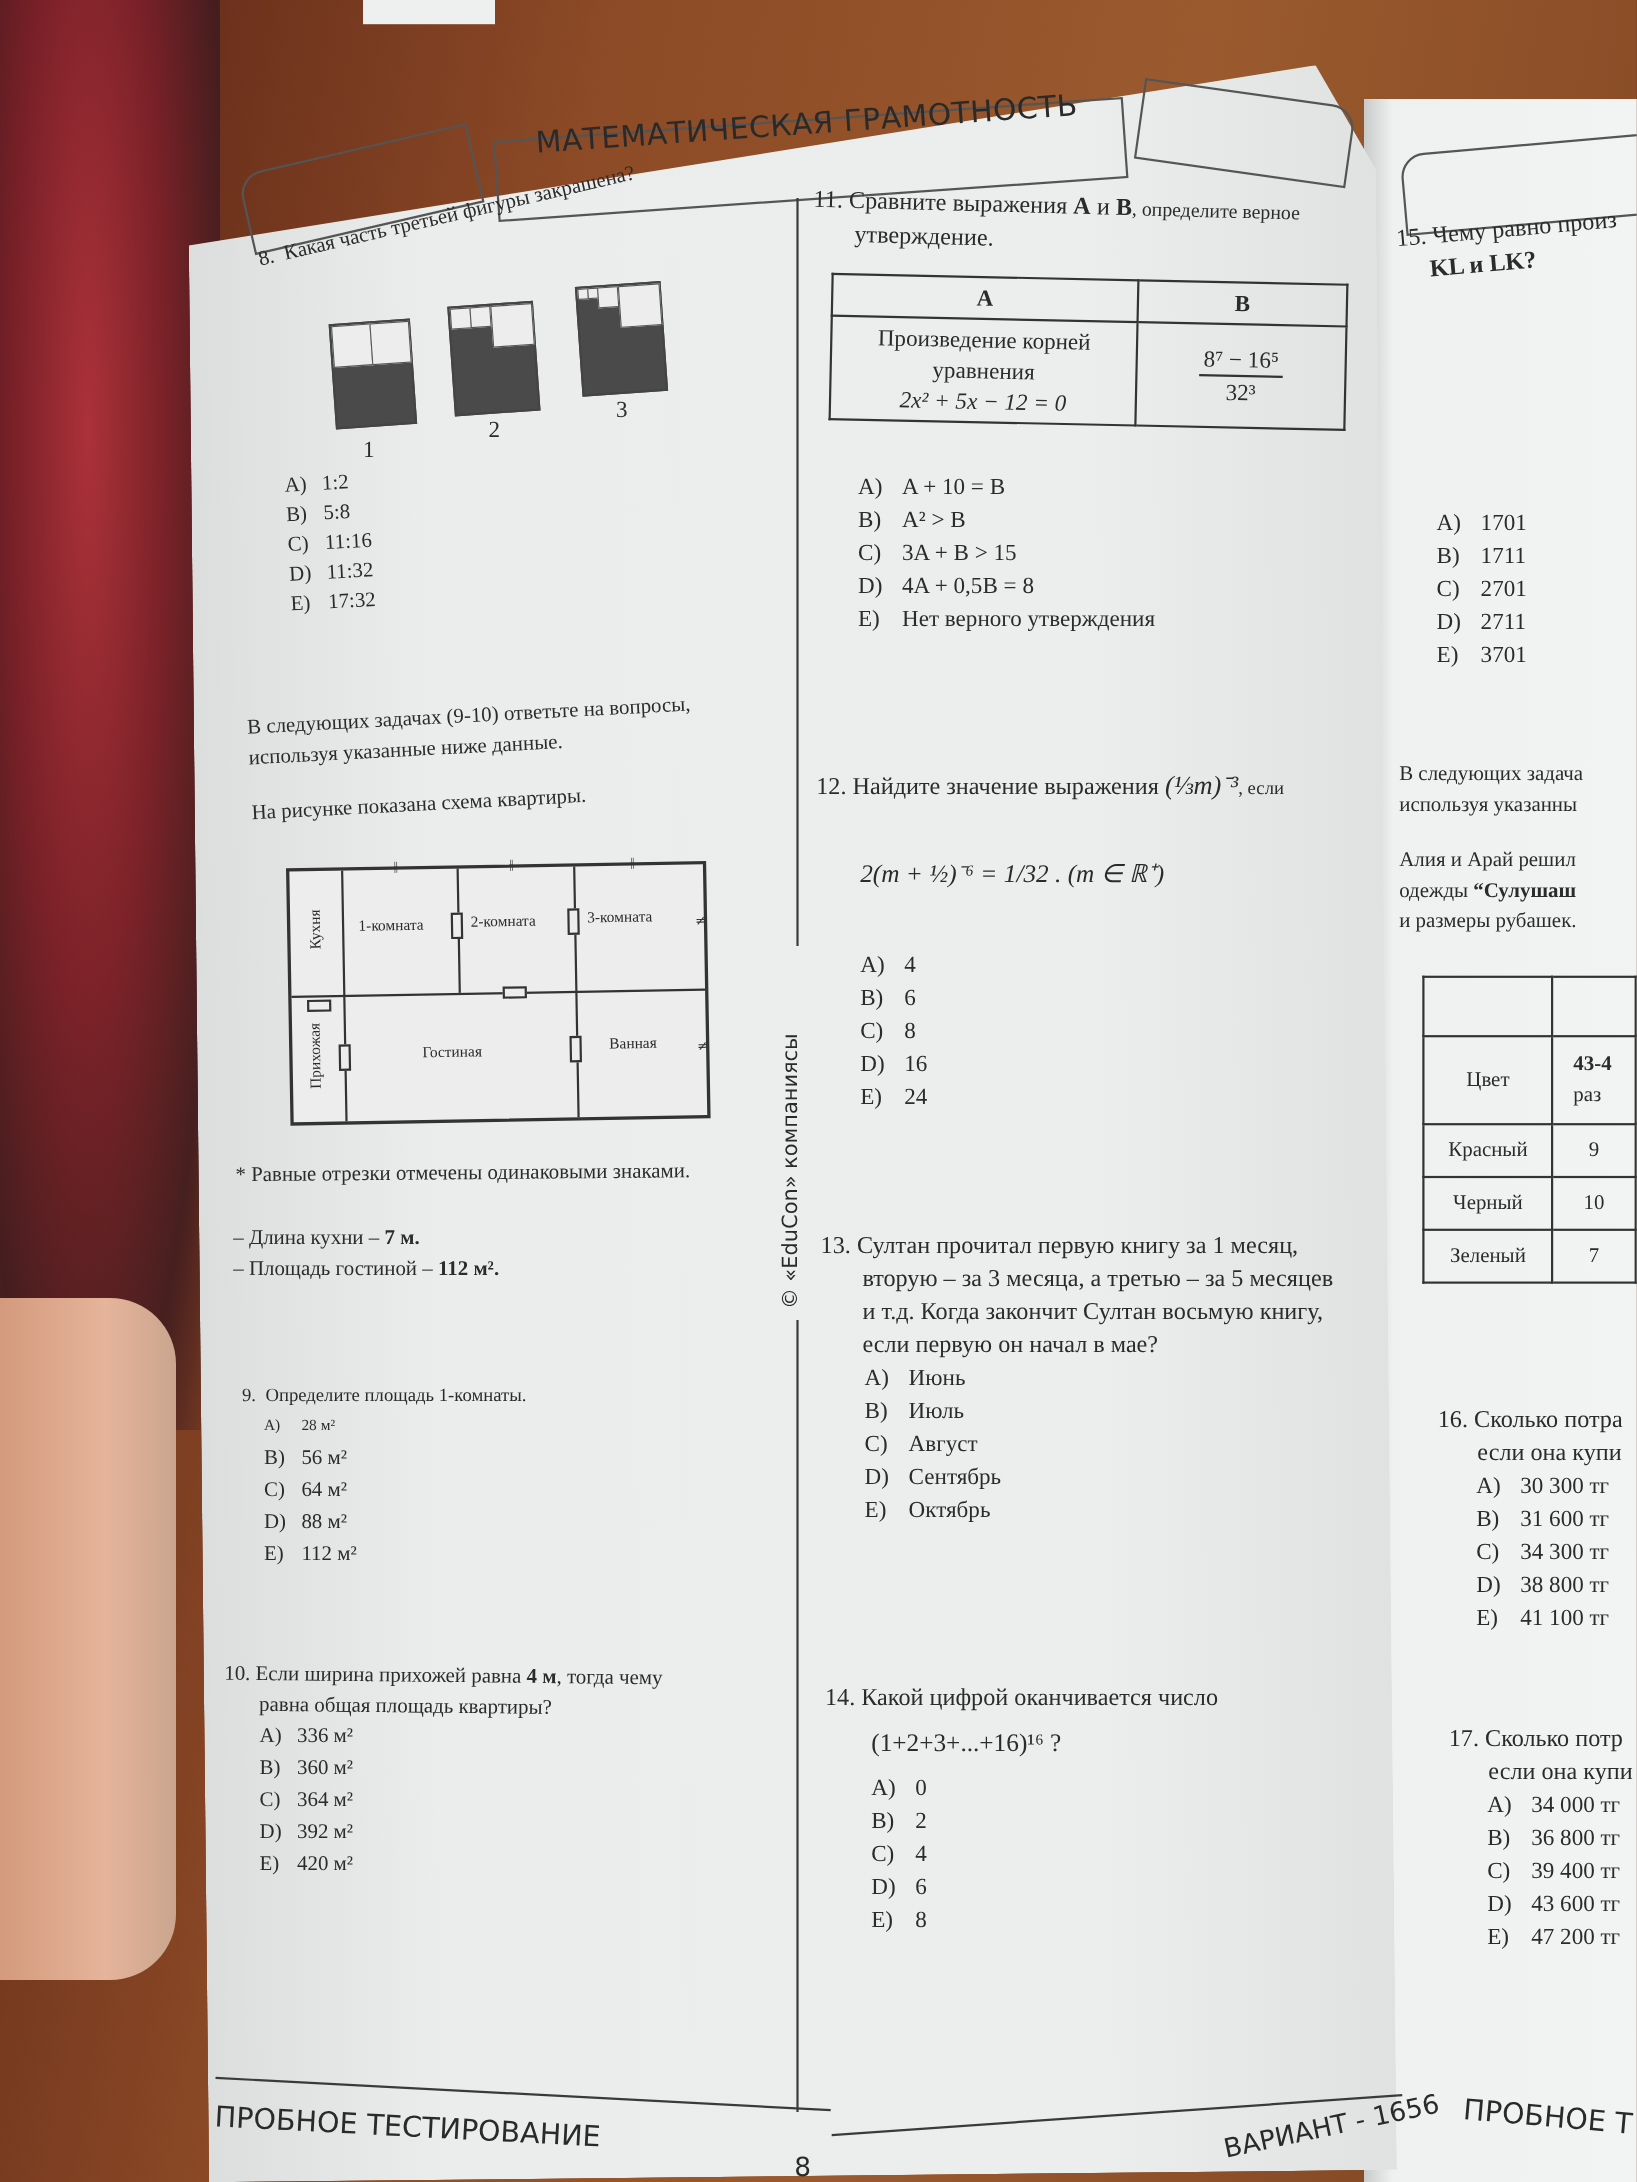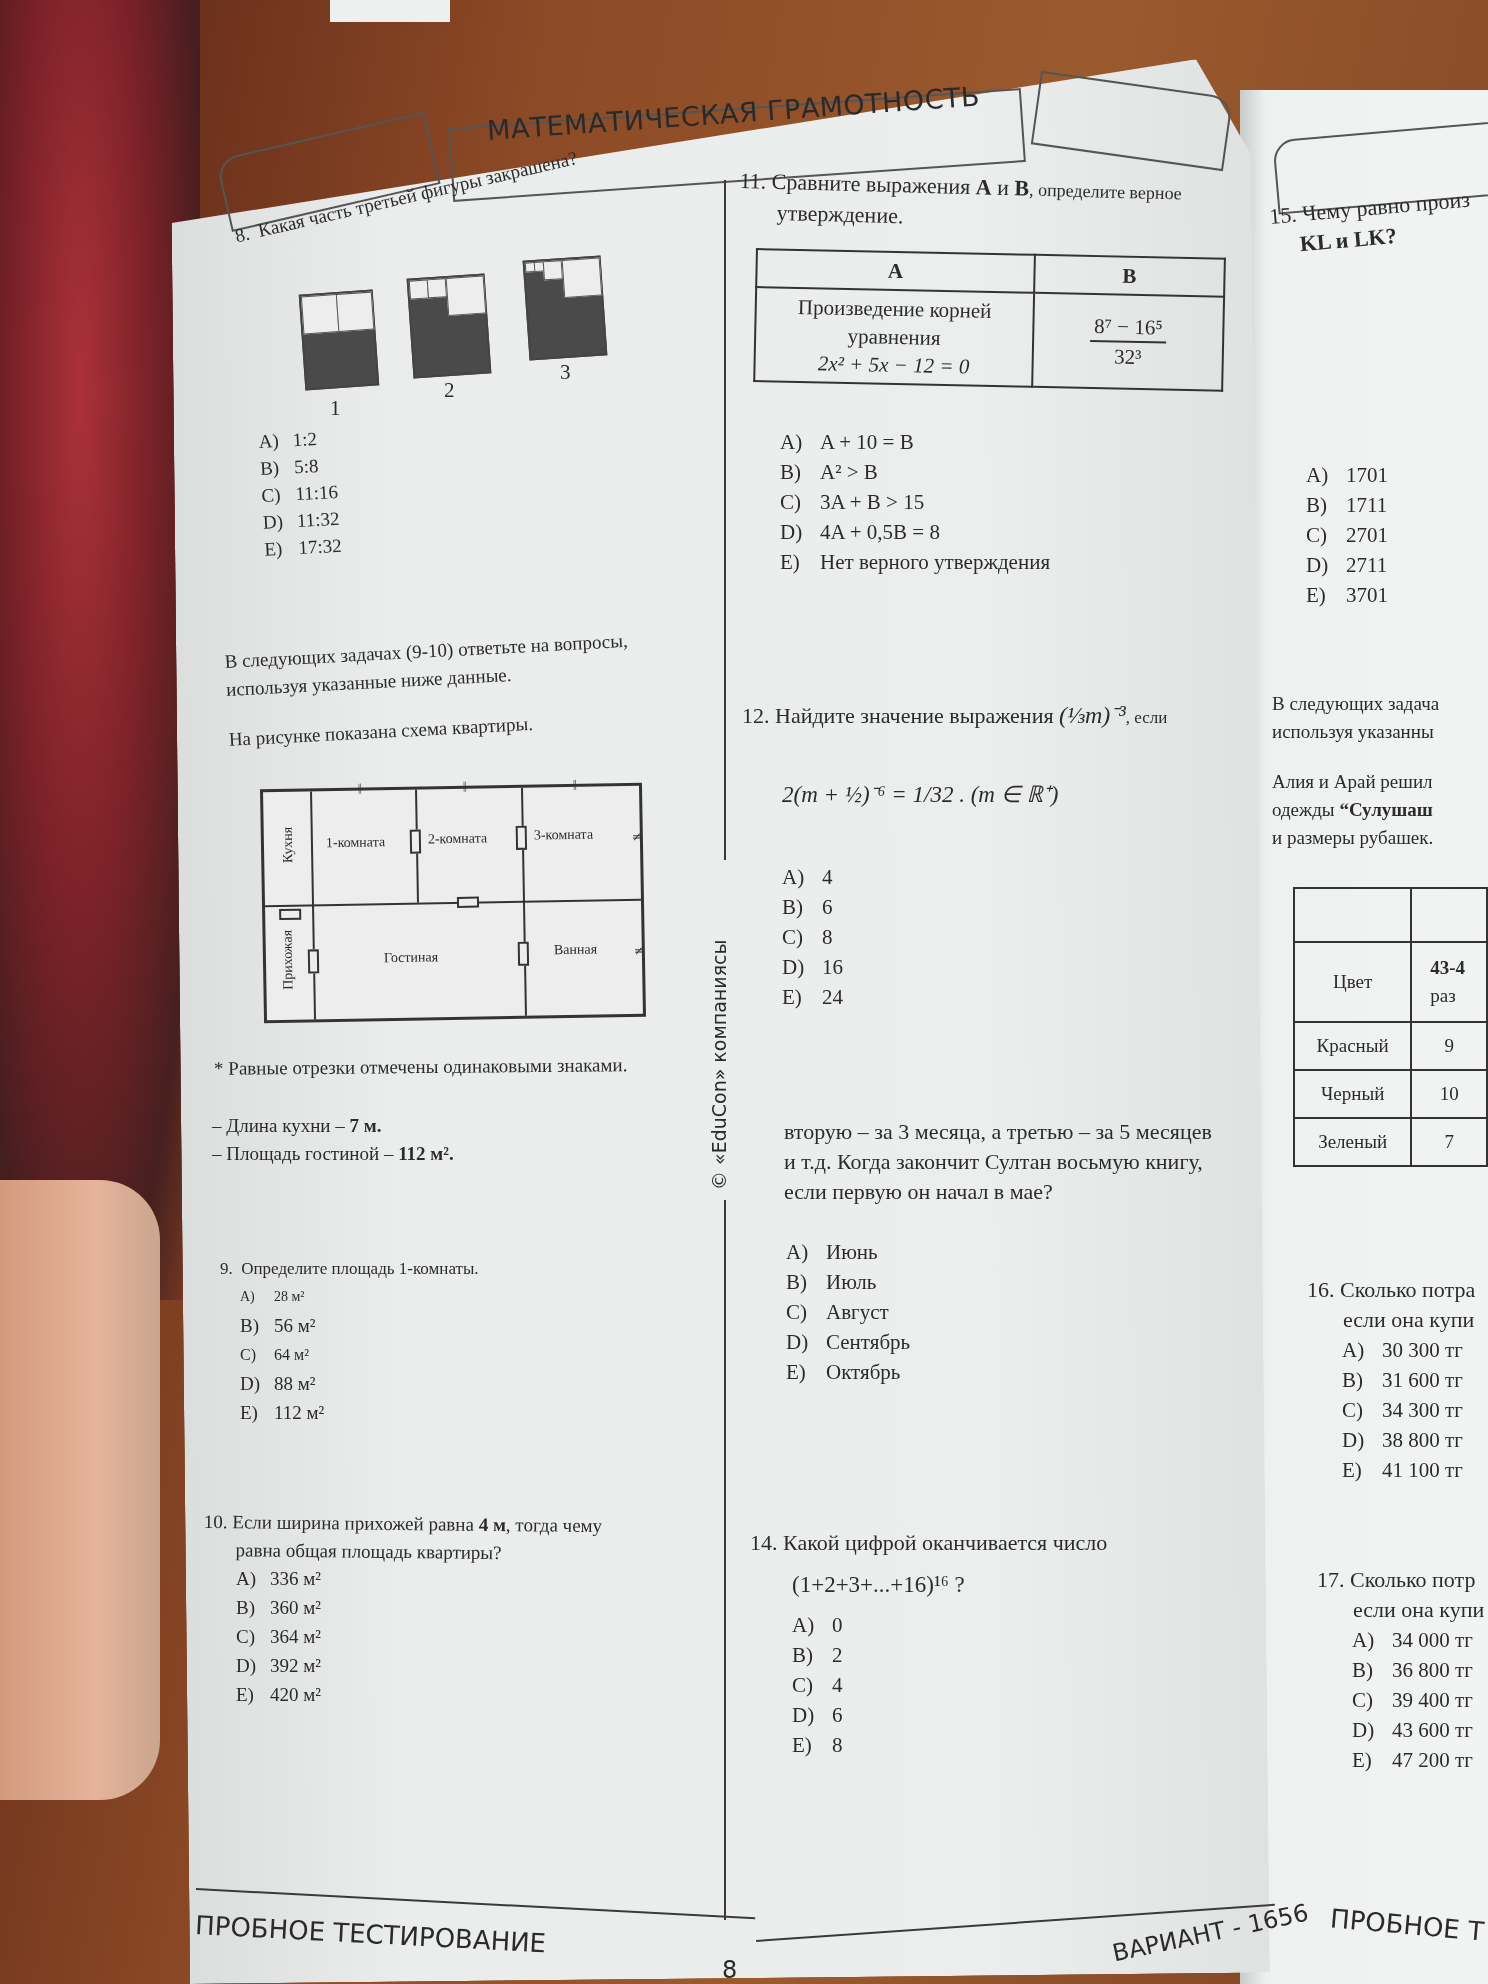--- a/index.html
+++ b/index.html
@@ -235,21 +235,21 @@
   <div><span>–  Длина кухни  – </span><b>7 м.</b></div>
   <div><span>–  Площадь гостиной – </span><b>112 м².</b></div>
 </div>
 
 <div class="abs q-title" style="left:220px; top:1254px; font-size:17px; white-space:nowrap;">
   <span>9.</span>&nbsp;&nbsp;<span>Определите площадь 1-комнаты.</span>
 </div>
 <div class="abs" style="left:240px; top:1282px;">
   <div class="opt" style="font-size:14px; line-height:29px;"><span class="letter" style="width:34px">A)</span><span>28 м²</span></div>
   <div class="opt" style="font-size:19px; line-height:29px;"><span class="letter" style="width:34px">B)</span><span>56 м²</span></div>
-  <div class="opt" style="font-size:16px; line-height:29px;"><span class="letter" style="width:34px">C)</span><span>64 м²</span></div>
+  <div class="opt" style="font-size:19px; line-height:29px;"><span class="letter" style="width:34px">C)</span><span>64 м²</span></div>
   <div class="opt" style="font-size:19px; line-height:29px;"><span class="letter" style="width:34px">D)</span><span>88 м²</span></div>
   <div class="opt" style="font-size:19px; line-height:29px;"><span class="letter" style="width:34px">E)</span><span>112 м²</span></div>
 </div>
 
 <div class="abs q-title" style="left:204px; top:1508px; font-size:19px; white-space:nowrap; line-height:28px; transform:rotate(0.6deg); transform-origin:0 0;">
   <div><span>10.</span> <span>Если ширина прихожей равна </span><b>4 м</b><span>, тогда чему</span></div>
   <div style="margin-left:32px">равна общая площадь квартиры?</div>
 </div>
 <div class="abs" style="left:236px; top:1564px;">
   <div class="opt" style="font-size:19px; line-height:29px;"><span class="letter" style="width:34px">A)</span><span>336 м²</span></div>
@@ -298,20 +298,21 @@
 <div class="abs txt" style="left:782px; top:780px; font-size:23px; font-style:italic;">2(m + ½)⁻⁶ = 1/32 . (m ∈ ℝ⁺)</div>
 <div class="abs" style="left:782px; top:834px;margin-top:28px;">
   <div class="opt"><span class="letter">A)</span><span>4</span></div>
   <div class="opt"><span class="letter">B)</span><span>6</span></div>
   <div class="opt"><span class="letter">C)</span><span>8</span></div>
   <div class="opt"><span class="letter">D)</span><span>16</span></div>
   <div class="opt"><span class="letter">E)</span><span>24</span></div>
 </div>
 
 <div class="abs q-title" style="left:746px; top:1117px; white-space:nowrap; line-height:30px;">
+  <div><span>13.</span> <span>Султан прочитал первую книгу за 1 месяц,</span></div>
   <div style="margin-left:38px">вторую – за 3 месяца, а третью – за 5 месяцев</div>
   <div style="margin-left:38px">и т.д. Когда закончит Султан восьмую книгу,</div>
   <div style="margin-left:38px">если первую он начал в мае?</div>
 </div>
 <div class="abs" style="left:786px; top:1237px;">
   <div class="opt"><span class="letter">A)</span><span>Июнь</span></div>
   <div class="opt"><span class="letter">B)</span><span>Июль</span></div>
   <div class="opt"><span class="letter">C)</span><span>Август</span></div>
   <div class="opt"><span class="letter">D)</span><span>Сентябрь</span></div>
   <div class="opt"><span class="letter">E)</span><span>Октябрь</span></div>

